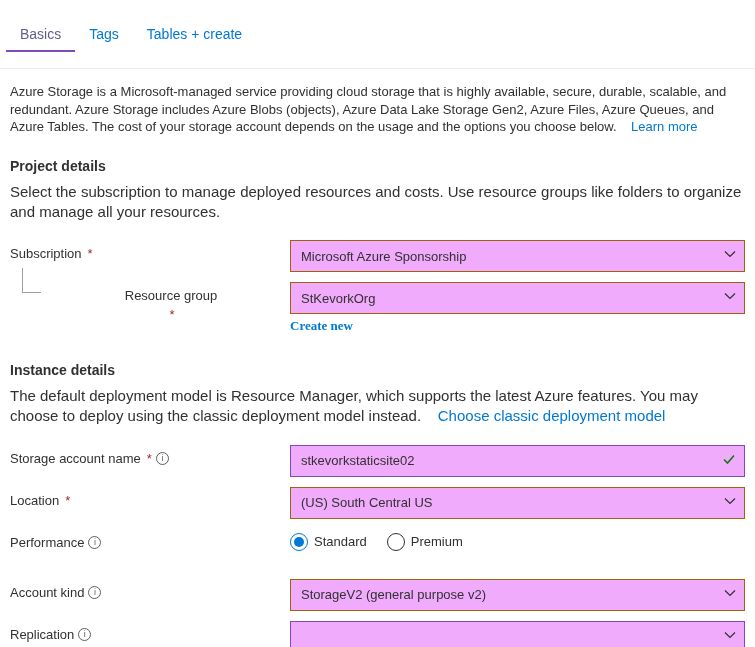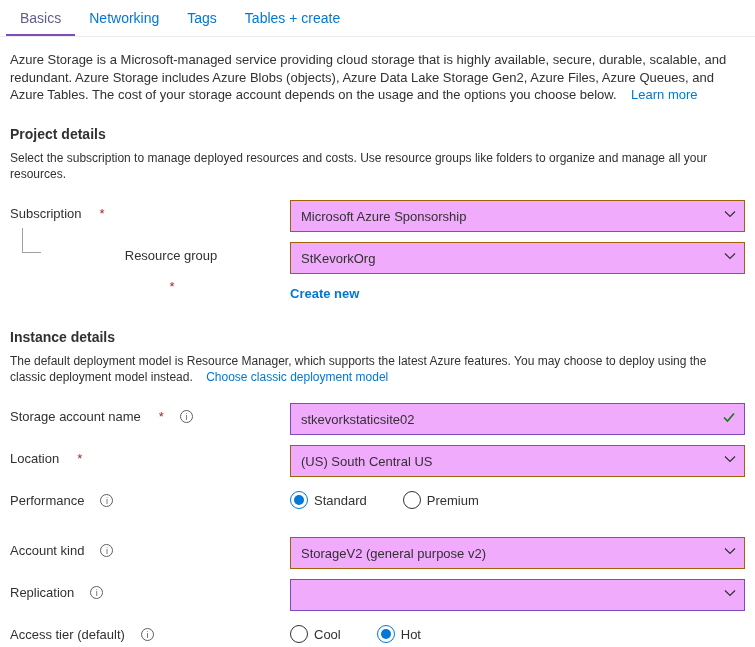--- a/index.html
+++ b/index.html
@@ -6,51 +6,51 @@
   body {
     font-family: "Segoe UI", -apple-system, sans-serif;
     font-size: 13px;
     color: #323130;
     background: #fff;
     padding: 0;
   }
   .tabs {
     display: flex;
     border-bottom: 1px solid #edebe9;
-    padding: 0 6px;
+    padding: 16px 6px;
   }
   .tab {
     padding: 10px 14px 8px;
     color: #0078d4;
     cursor: pointer;
     border-bottom: 2px solid transparent;
     font-size: 14px;
   }
   .tab.active {
     color: #605e8c;
     border-bottom: 2px solid #7e4bb7;
     font-weight: 400;
   }
   .panel { padding: 14px 10px 20px 10px; }
   .intro { font-size: 13px; line-height: 1.35; margin-bottom: 22px; }
   .link { color: #0078d4; cursor: pointer; }
   .section-title { font-weight: 600; font-size: 14px; margin-bottom: 8px; }
-  .section-desc { font-size: 12px; margin-bottom: 18px; line-height: 1.35; }
+  .section-desc { font-size: 15px; margin-bottom: 18px; line-height: 1.35; }
   .row {
     display: flex;
     align-items: flex-start;
     margin-bottom: 10px;
   }
   .label-col {
     width: 280px;
     padding-top: 6px;
     font-size: 13px;
     display: flex;
     align-items: center;
-    gap: 16px;
+    gap: 4px;
   }
   .indent { padding-left: 42px; position: relative; flex-direction: column; }
   .indent::before {
     content: "";
     position: absolute;
     left: 12px;
     top: -14px;
     width: 18px;
     height: 24px;
     border-left: 1px solid #a19f9d;
@@ -80,32 +80,32 @@
   }
   .chev svg { width: 12px; height: 12px; }
   .check-ic {
     position: absolute;
     right: 8px;
     top: 50%;
     transform: translateY(-50%);
     color: #107c10;
   }
   .check-ic svg { width: 14px; height: 14px; }
-  .sublink { color: #0078d4; font-size: 13px; font-weight: 600; margin-top: 12px; display: inline-block; cursor: pointer; }
+  .sublink { color: #0078d4; font-size: 13px; font-weight: 600; margin-top: 4px; display: inline-block; cursor: pointer; font-family: Liberation Serif, serif; }
   .info-ic {
     display: inline-flex;
     width: 13px; height: 13px;
     border: 1px solid #605e5c;
     border-radius: 50%;
     align-items: center; justify-content: center;
     font-size: 9px;
     color: #605e5c;
     cursor: pointer;
   }
-  .radios { display: flex; gap: 36px; padding-top: 4px; align-items: center; }
+  .radios { display: flex; gap: 20px; padding-top: 4px; align-items: center; }
   .radio {
     display: flex;
     align-items: center;
     gap: 6px;
     cursor: pointer;
     font-size: 13px;
   }
   .rdot {
     width: 18px; height: 18px;
     border: 1px solid #323130;
@@ -121,21 +121,20 @@
     background: #0078d4;
     border-radius: 50%;
   }
   .spacer-lg { height: 18px; }
 </style>
 </head>
 <body>
 
 <div class="tabs">
   <div class="tab active">Basics</div>
-  <div class="tab">Networking</div>
   <div class="tab">Tags</div>
   <div class="tab">Tables + create</div>
 </div>
 
 <div class="panel">
 
   <div class="intro">
     <span>Azure Storage is a Microsoft-managed service providing cloud storage that is highly available, secure, durable, scalable, and redundant. Azure Storage includes Azure Blobs (objects), Azure Data Lake Storage Gen2, Azure Files, Azure Queues, and Azure Tables. The cost of your storage account depends on the usage and the options you choose below.</span>
     <span>&nbsp;&nbsp;</span>
     <span class="link">Learn more</span>

